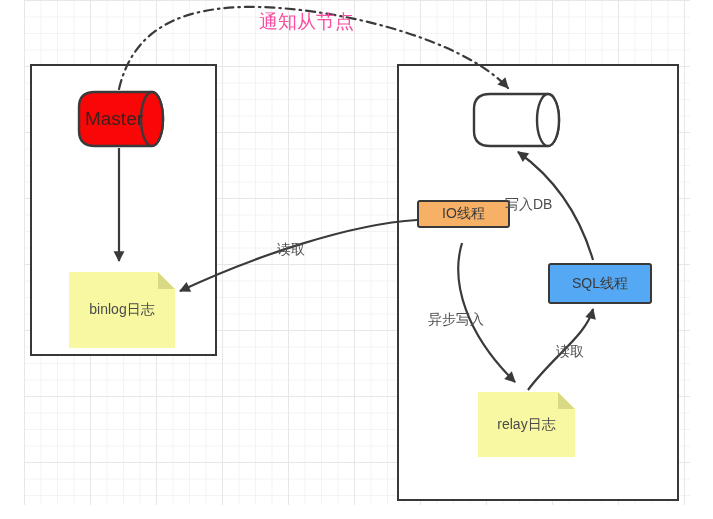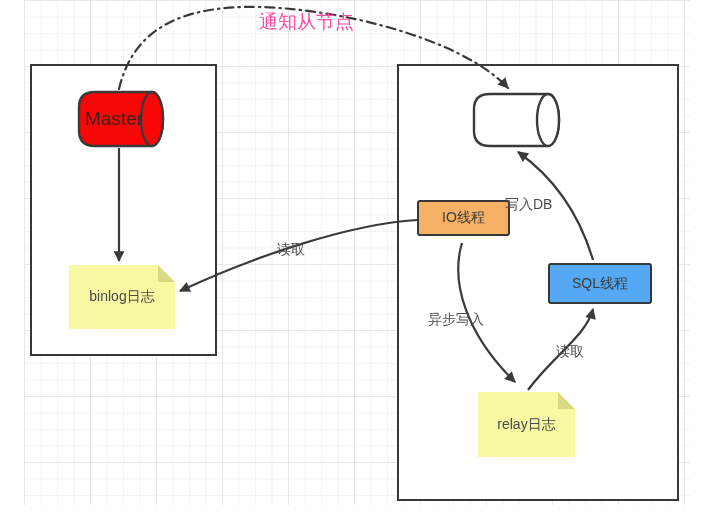--- a/index.html
+++ b/index.html
@@ -28,29 +28,29 @@
   .note {
     position:absolute; z-index:2; background:#f8f8a2;
     clip-path: polygon(0 0, calc(100% - 17px) 0, 100% 17px, 100% 100%, 0 100%);
     display:flex; align-items:center; justify-content:center;
     font-size:14px; color:#4a4a4a;
   }
   .note .fold {
     position:absolute; top:0; right:0; width:17px; height:17px;
     background:#d9d984; clip-path: polygon(0 0, 100% 100%, 0 100%);
   }
-  #binlog-note { left:69px;  top:265px; width:106px; height:64px; }
+  #binlog-note { left:69px;  top:272px; width:106px; height:76px; }
   #relay-note  { left:478px; top:392px; width:97px;  height:65px;justify-content:center; }
 
   .thread-box {
     position:absolute; z-index:2; border:2px solid #383838; border-radius:3px;
     display:flex; align-items:center; justify-content:center;
     font-size:14px; color:#3b3b3b;
   }
-  #io-box  { left:417px; top:200px; width:93px; height:36px; background:#f7b167; }
+  #io-box  { left:417px; top:200px; width:93px; height:28px; background:#f7b167; }
   #sql-box { left:548px; top:263px; width:104px; height:41px; background:#55a8f3; }
 
   svg.wires { position:absolute; left:0; top:0; z-index:3; pointer-events:none; }
 
   .cyl-label {
     position:absolute; z-index:4; display:flex; align-items:center; justify-content:center;
     font-size:19px; color:#3b3b3b; pointer-events:none;
   }
   #master-label { left:79px;  top:92px; width:70px; height:54px; color:#402020; }
   #slave-label  { left:474px; top:94px; width:70px; height:52px; }

